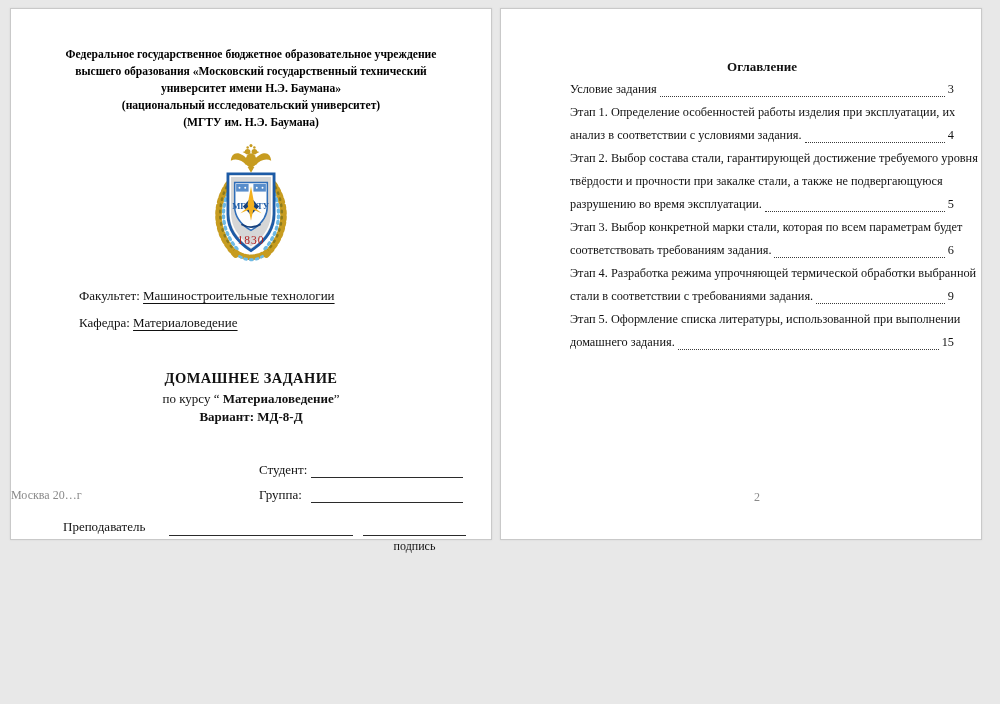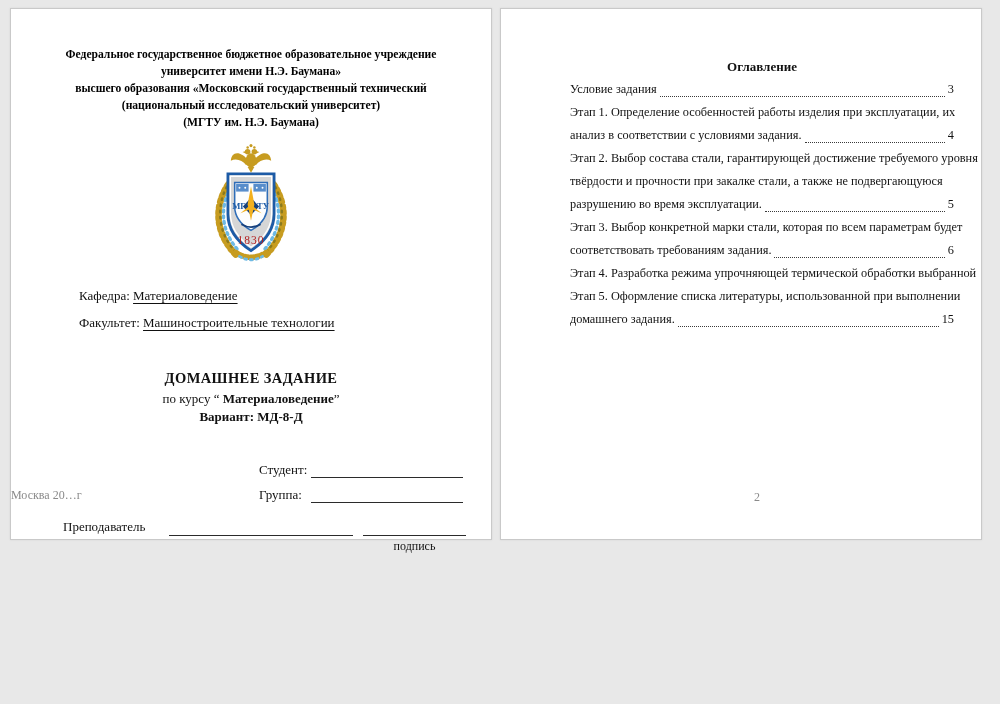--- a/index.html
+++ b/index.html
@@ -116,22 +116,22 @@
     color: #8a8a8a;
   }
 </style>
 </head>
 <body>
 
 <div class="page" id="left-page">
 
   <div class="uni-header">
       <div>Федеральное государственное бюджетное образовательное учреждение</div>
+      <div>высшего образования «Московский государственный технический</div>
       <div>университет имени Н.Э. Баумана»</div>
-      <div>высшего образования «Московский государственный технический</div>
       <div>(национальный исследовательский университет)</div>
       <div>(МГТУ им. Н.Э. Баумана)</div>
     </div>
 
   <div class="emblem-wrap">
     <svg class="emblem-svg" width="96" height="125" viewBox="0 0 100 130" aria-hidden="true">
 
       <g>
         <path d="M30,38 C11,62 11,92 34,116" fill="none" stroke="#c79c20" stroke-width="7" stroke-dasharray="2.5 3.5" stroke-linecap="round"></path>
         <path d="M32,42 C17,63 17,90 37,112" fill="none" stroke="#6db9e4" stroke-width="3.5" stroke-dasharray="2 4" stroke-linecap="round"></path>
@@ -175,26 +175,26 @@
         <path d="M40,84.5 Q50,90.5 60,84.5" fill="none" stroke="#16407c" stroke-width="2"></path>
       </g>
       <text x="37.5" y="69" text-anchor="middle" font-size="9" font-weight="bold" fill="#1d5ba6" font-family="Liberation Serif, serif">МГ</text>
       <text x="62.5" y="69" text-anchor="middle" font-size="9" font-weight="bold" fill="#1d5ba6" font-family="Liberation Serif, serif">ТУ</text>
       <text x="50" y="105" text-anchor="middle" font-size="12" letter-spacing="1" fill="#b22222" font-family="Liberation Serif, serif">1830</text>
     </svg>
   </div>
 
   <div class="dept-block">
     <div>
+      <span>Факультет:</span>
+      <span class="val">Машиностроительные технологии</span>
+    </div>
+    <div>
       <span>Кафедра:</span>
       <span class="val">Материаловедение</span>
-    </div>
-    <div>
-      <span>Факультет:</span>
-      <span class="val">Машиностроительные технологии</span>
     </div>
   </div>
 
   <div class="hw-title-block">
     <div class="hw-title">ДОМАШНЕЕ ЗАДАНИЕ</div>
     <div>
       <span>по курсу “ </span><span class="bold">Материаловедение</span><span>”</span>
     </div>
     <div class="bold">
       <span>Вариант:</span>
@@ -255,20 +255,25 @@
         </div>
         <div class="toc-line">
           <span>соответствовать требованиям задания.</span>
           <span class="dots"></span>
           <span class="pg">6</span>
         </div>
         <div class="toc-line">
           <span>Этап 4. Разработка режима упрочняющей термической обработки выбранной</span>
         </div>
         <div class="toc-line">
+          <span>стали в соответствии с требованиями задания.</span>
+          <span class="dots"></span>
+          <span class="pg">9</span>
+        </div>
+        <div class="toc-line">
           <span>Этап 5. Оформление списка литературы, использованной при выполнении</span>
         </div>
         <div class="toc-line">
           <span>домашнего задания.</span>
           <span class="dots"></span>
           <span class="pg">15</span>
         </div>
       </div>
   </div>
   <div class="page-number-footer">2</div>

